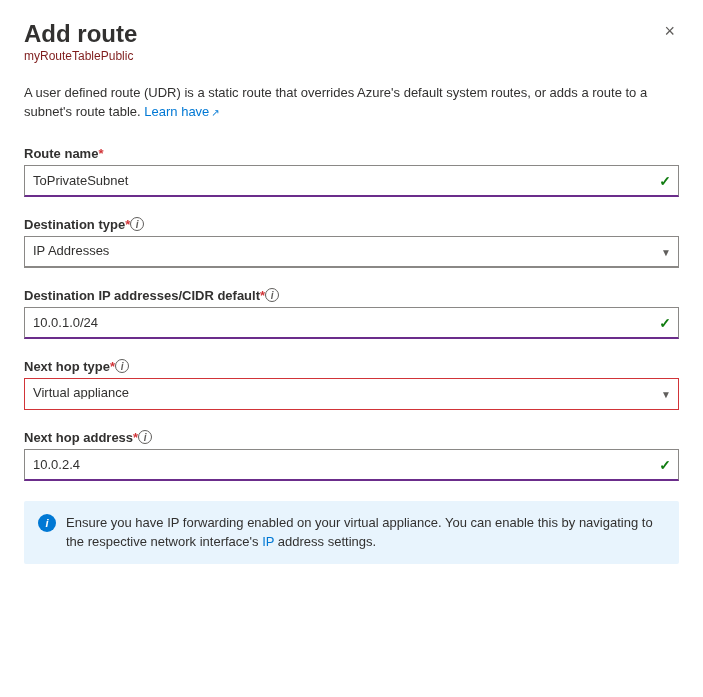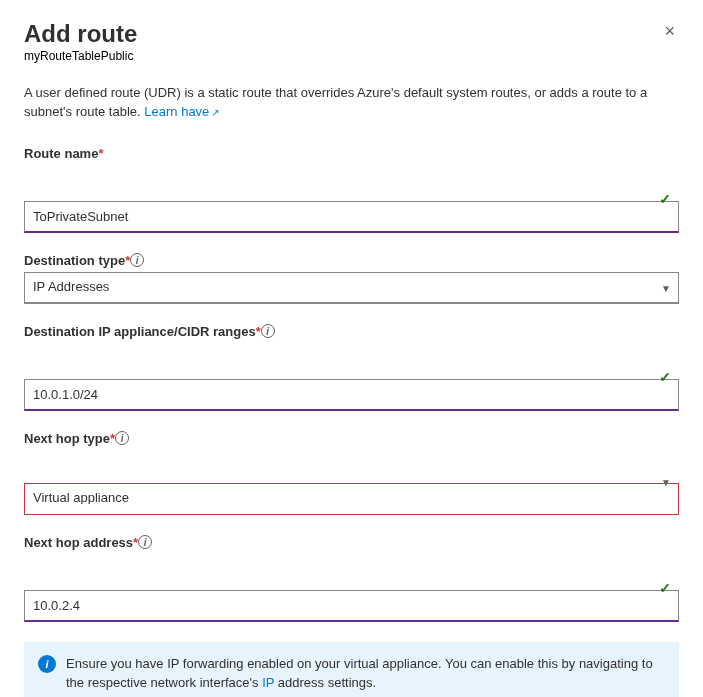--- a/index.html
+++ b/index.html
@@ -32,21 +32,21 @@
       background: none;
       border: none;
       cursor: pointer;
       font-size: 18px;
       color: #605e5c;
       padding: 2px 4px;
       line-height: 1;
     }
     .subtitle {
       font-size: 12px;
-      color: #000000;
+      color: #7f1d1d;
       margin-bottom: 16px;
     }
     .description {
       font-size: 13px;
       color: #323130;
       line-height: 1.5;
       margin-bottom: 24px;
     }
     .learn-more {
       color: #0078d4;
@@ -90,21 +90,20 @@
     .form-input {
       width: 100%;
       border: 1px solid #8a8886;
       padding: 6px 32px 6px 8px;
       font-size: 13px;
       color: #323130;
       background: #fff;
       outline: none;
       height: 32px;
       position: relative;
-      margin-top: 36px;
     }
     .input-wrapper {
       position: relative;
       width: 100%;
     }
     .input-validated {
       border: 1px solid #8a8886;
       border-bottom: 2px solid #6b2d8b;
     }
     .input-check {
@@ -134,21 +133,20 @@
       background: #fff;
       height: 32px;
       appearance: none;
       -webkit-appearance: none;
       cursor: pointer;
       outline: none;
     }
     
     .input-virtual-appliance {
       border: 1.5px solid #d13438 !important;
-      margin-top: 33px;
     }
     
     .info-banner {
       background: #e8f4fd;
       border: none;
       padding: 12px 14px;
       display: flex;
       align-items: flex-start;
       gap: 10px;
       margin-top: 4px;
@@ -220,21 +218,21 @@
         <option>IP Addresses</option>
         <option>Service Tag</option>
         <option>VirtualNetwork</option>
       </select>
       <span class="input-dropdown">▼</span>
     </div>
   </div>
 
   <div class="form-group">
     <div class="form-label">
-      <span>Destination IP appliance/CIDR ranges</span>
+      <span>Destination IP addresses/CIDR default</span>
       <span class="required-star">*</span>
       <span class="info-icon">i</span>
     </div>
     <div class="input-wrapper">
       <input type="text" class="form-input input-validated" value="10.0.1.0/24" style="">
       <span class="input-check">✓</span>
     </div>
   </div>
 
   <div class="form-group">

